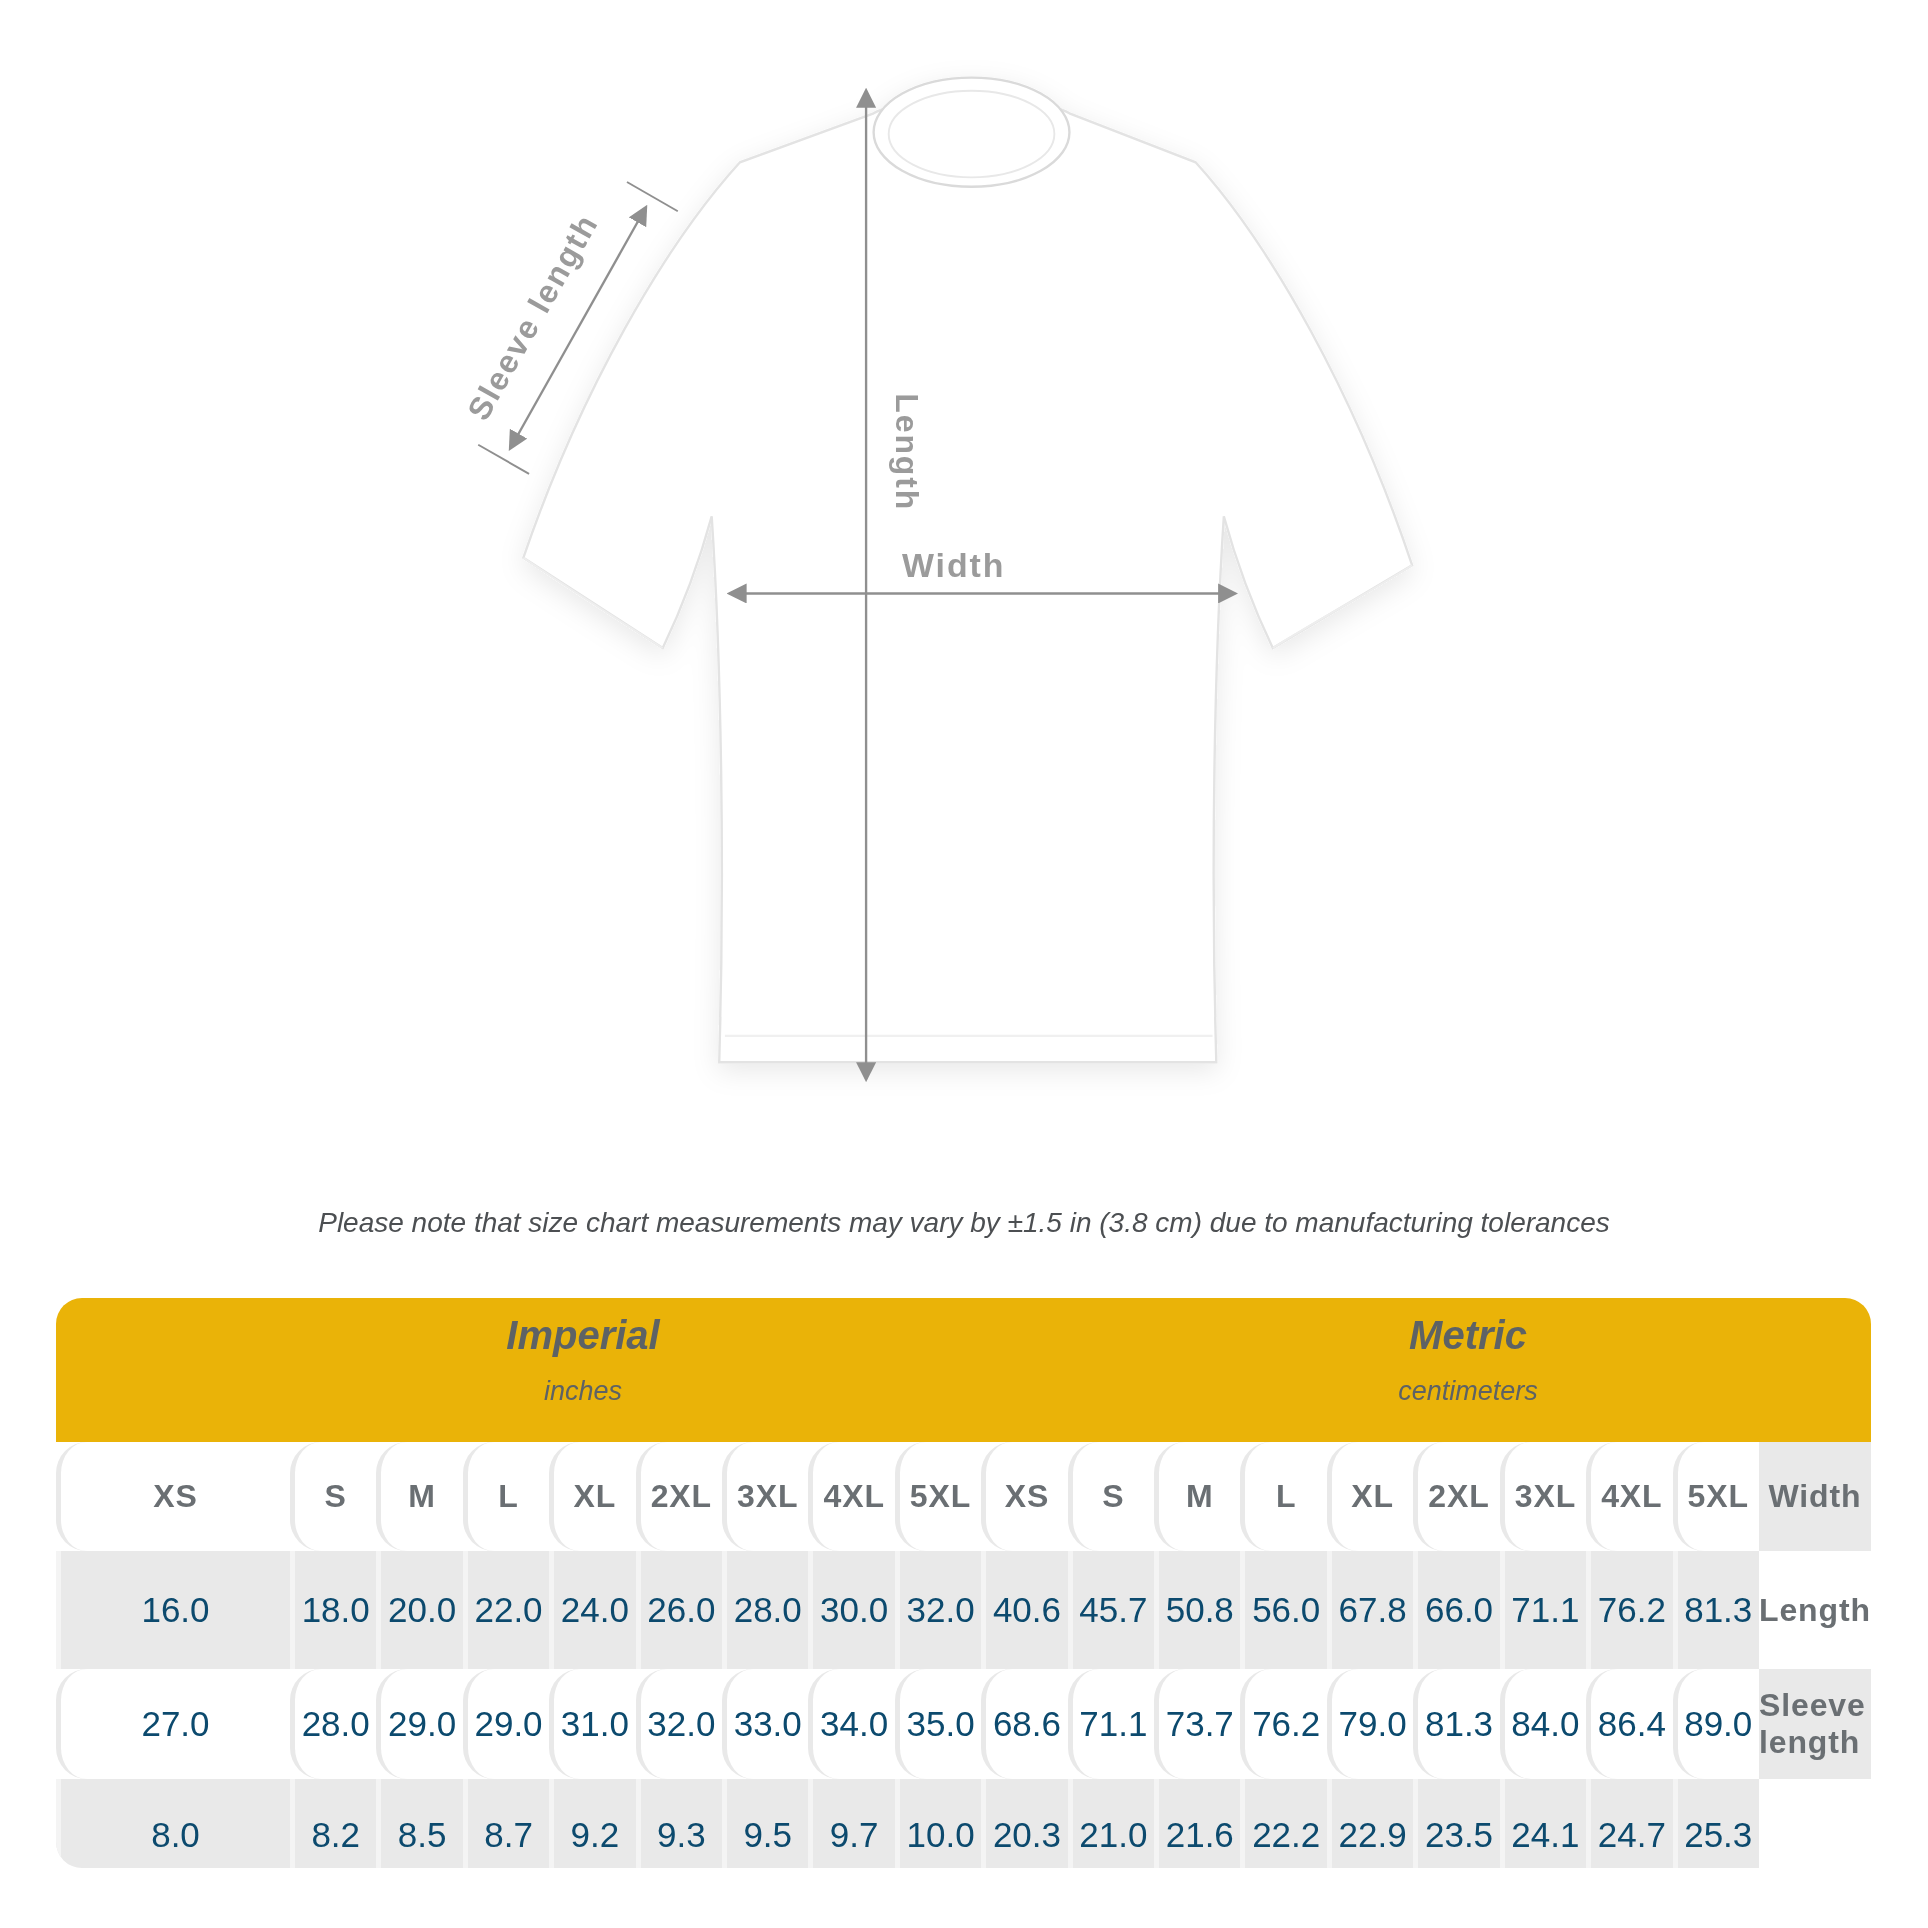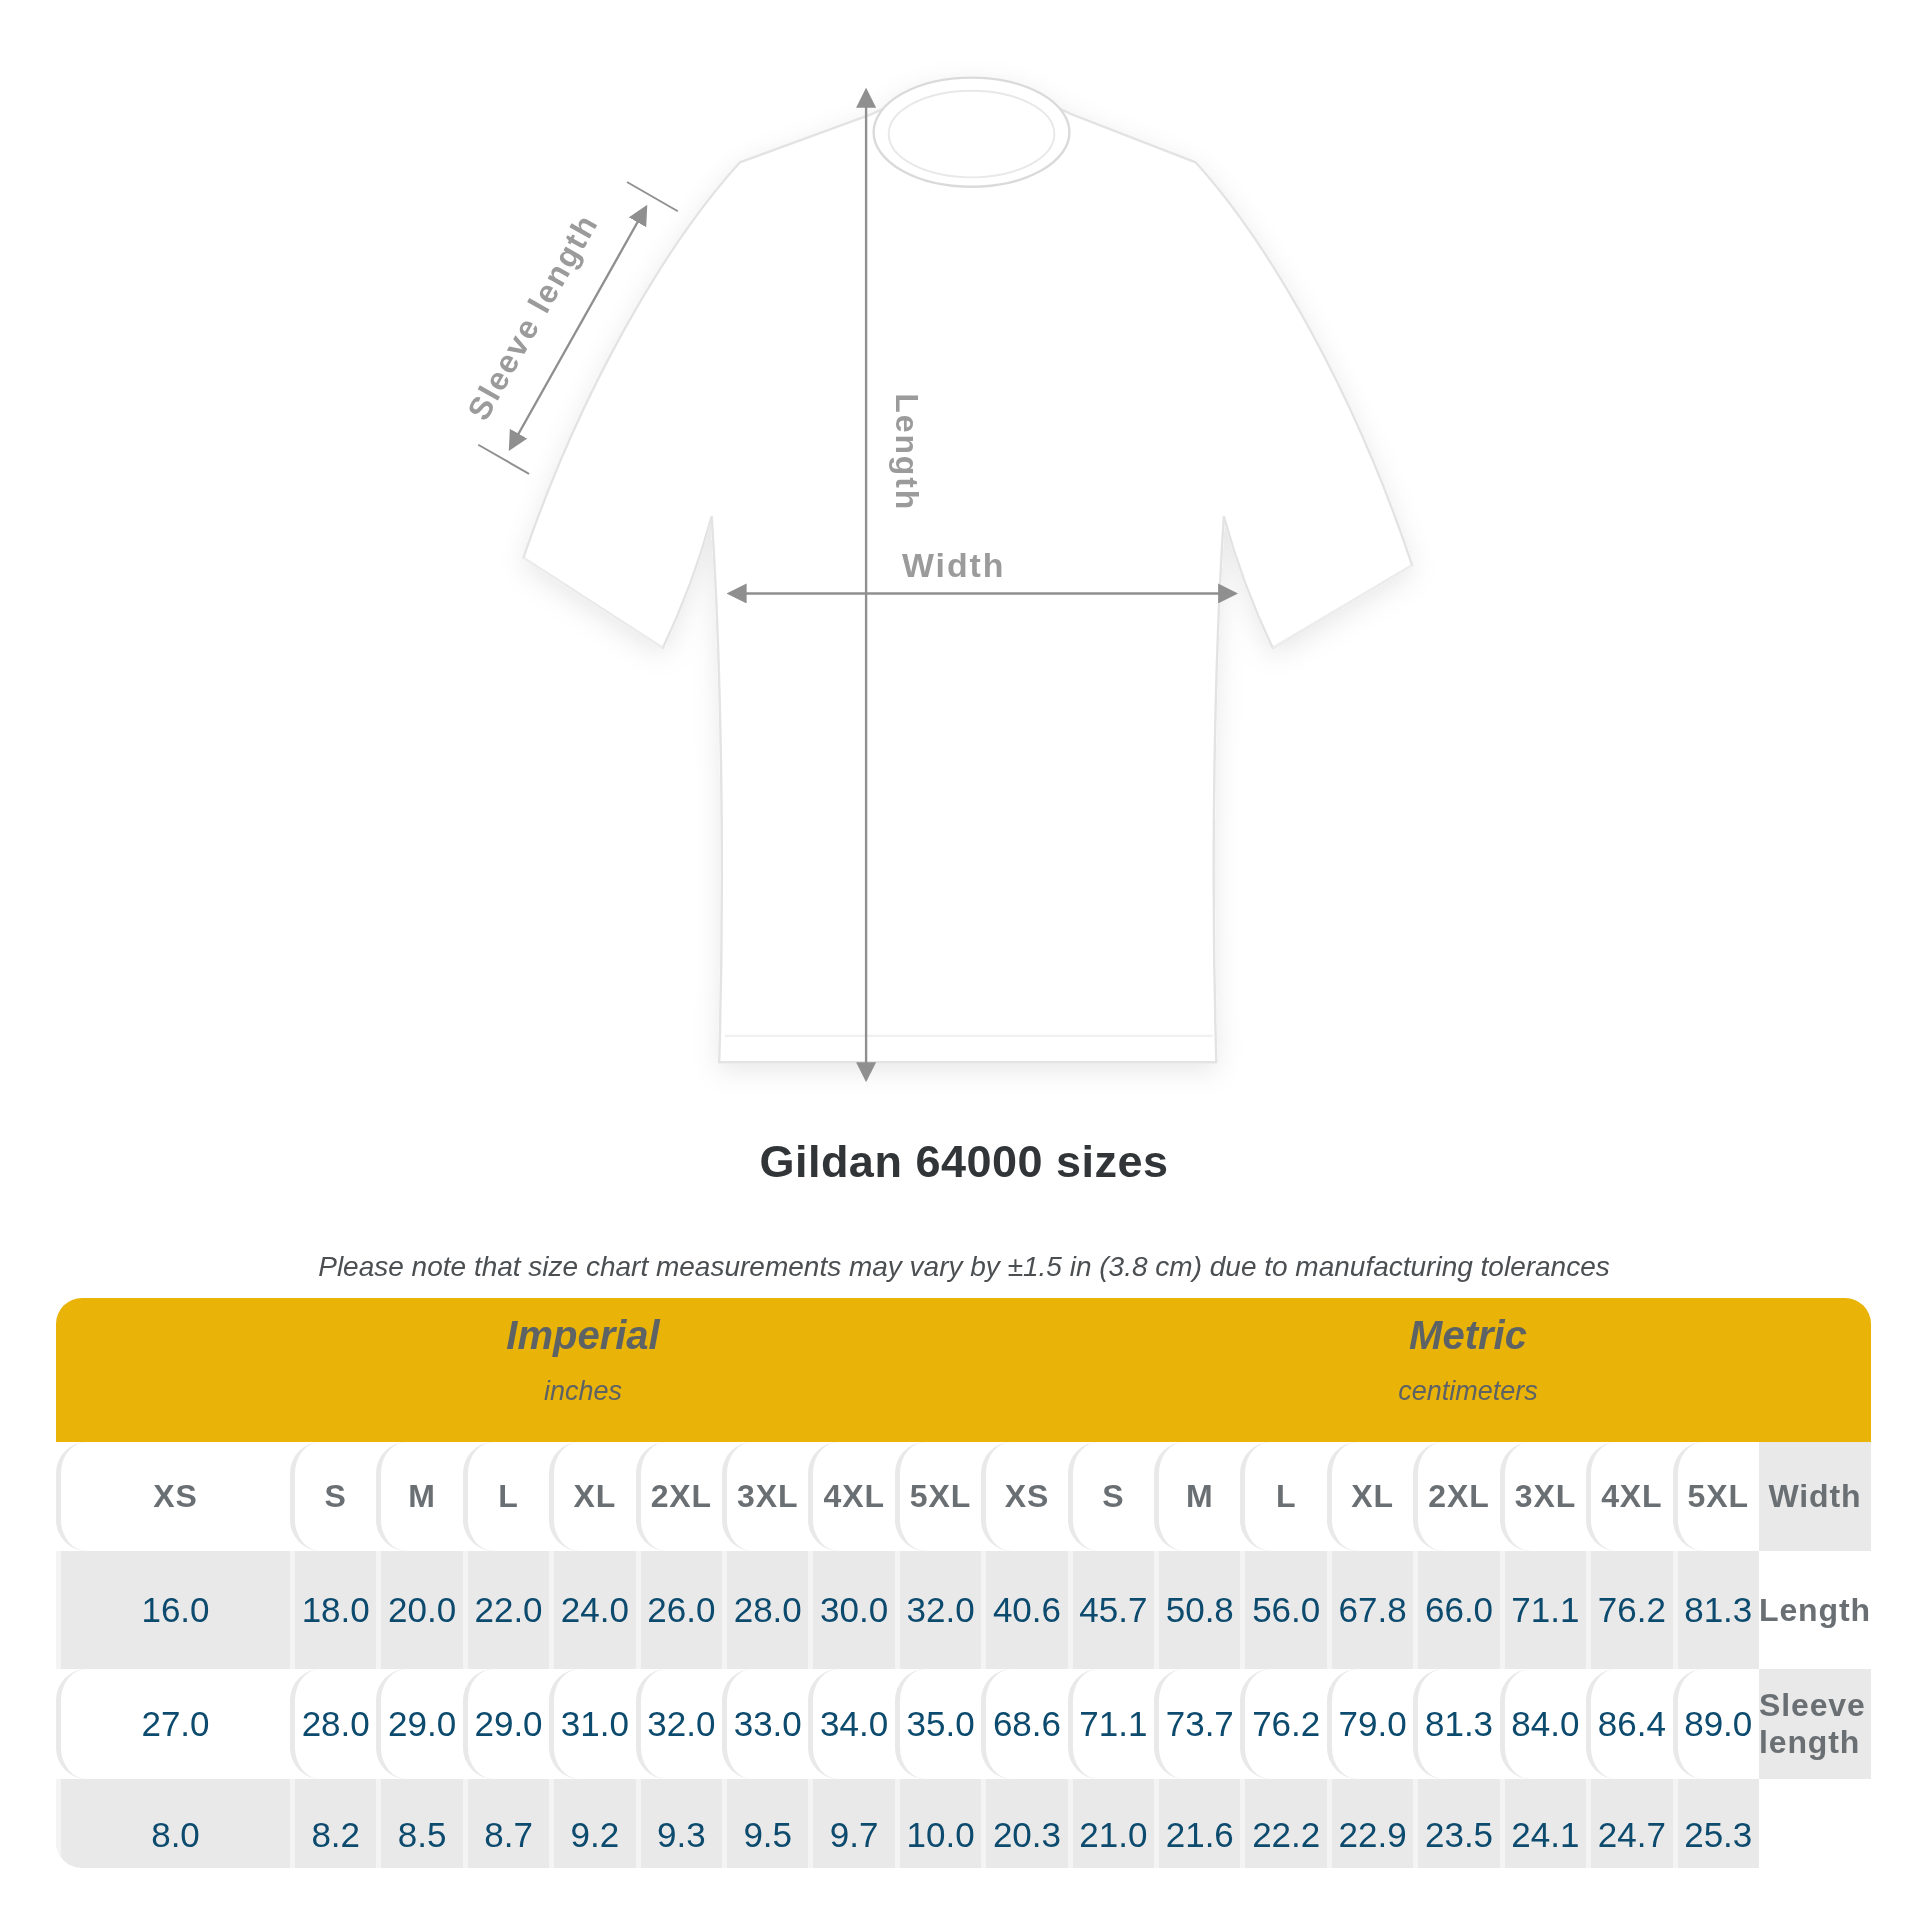--- a/index.html
+++ b/index.html
@@ -13,21 +13,21 @@
   .dim-cap{stroke:#8f8f8f;stroke-width:2;fill:none;}
   .dim-text{fill:#9b9b9b;font-weight:bold;font-size:34px;letter-spacing:2px;}
   .dim-text-w{fill:#9b9b9b;font-weight:bold;font-size:36px;letter-spacing:2px;}
   
   .title{
     position:absolute;left:0;top:1136px;width:100%;text-align:center;
     font-size:45px;font-weight:bold;color:#323537;letter-spacing:0.5px;
   }
   .subtitle{
     position:absolute;left:0;top:1207px;width:100%;text-align:center;
-    font-size:28px;font-style:italic;color:#4c4f52;margin-top:44px;
+    font-size:28px;font-style:italic;color:#4c4f52;
   }
   
   .size-table{
     position:absolute;left:56px;top:1298px;width:1815px;height:570px;
     border-radius:26px;overflow:hidden;
   }
   .band-top{position:relative;height:144px;background:#eab308;}
   .unit-group{position:absolute;top:15px;transform:translateX(-50%);text-align:center;color:#5d6265;}
   .unit-name{font-size:40px;font-weight:bold;font-style:italic;}
   .unit-sub{font-size:27px;font-style:italic;margin-top:18px;}
@@ -96,21 +96,20 @@
     </g>
 
     <g>
       <line class="dim-line" x1="542" y1="476" x2="686" y2="220" marker-start="url(#arr)" marker-end="url(#arr)"></line>
       <line class="dim-cap" x1="666" y1="193" x2="720" y2="224"></line>
       <line class="dim-cap" x1="508" y1="472" x2="562" y2="503"></line>
       <text class="dim-text" x="576" y="342" text-anchor="middle" transform="rotate(-60.5 576 342)">Sleeve length</text>
     </g>
   </svg>
 
-  <div class="title">Gildan 64000 sizes</div>
   <div class="subtitle">Please note that size chart measurements may vary by ±1.5 in (3.8 cm) due to manufacturing tolerances</div>
 
   <div class="size-table">
     <div class="band-top">
       <div class="unit-group" style="left:527px;">
         <div class="unit-name">Imperial</div>
         <div class="unit-sub">inches</div>
       </div>
       <div class="unit-group" style="left:1412px;">
         <div class="unit-name">Metric</div>

